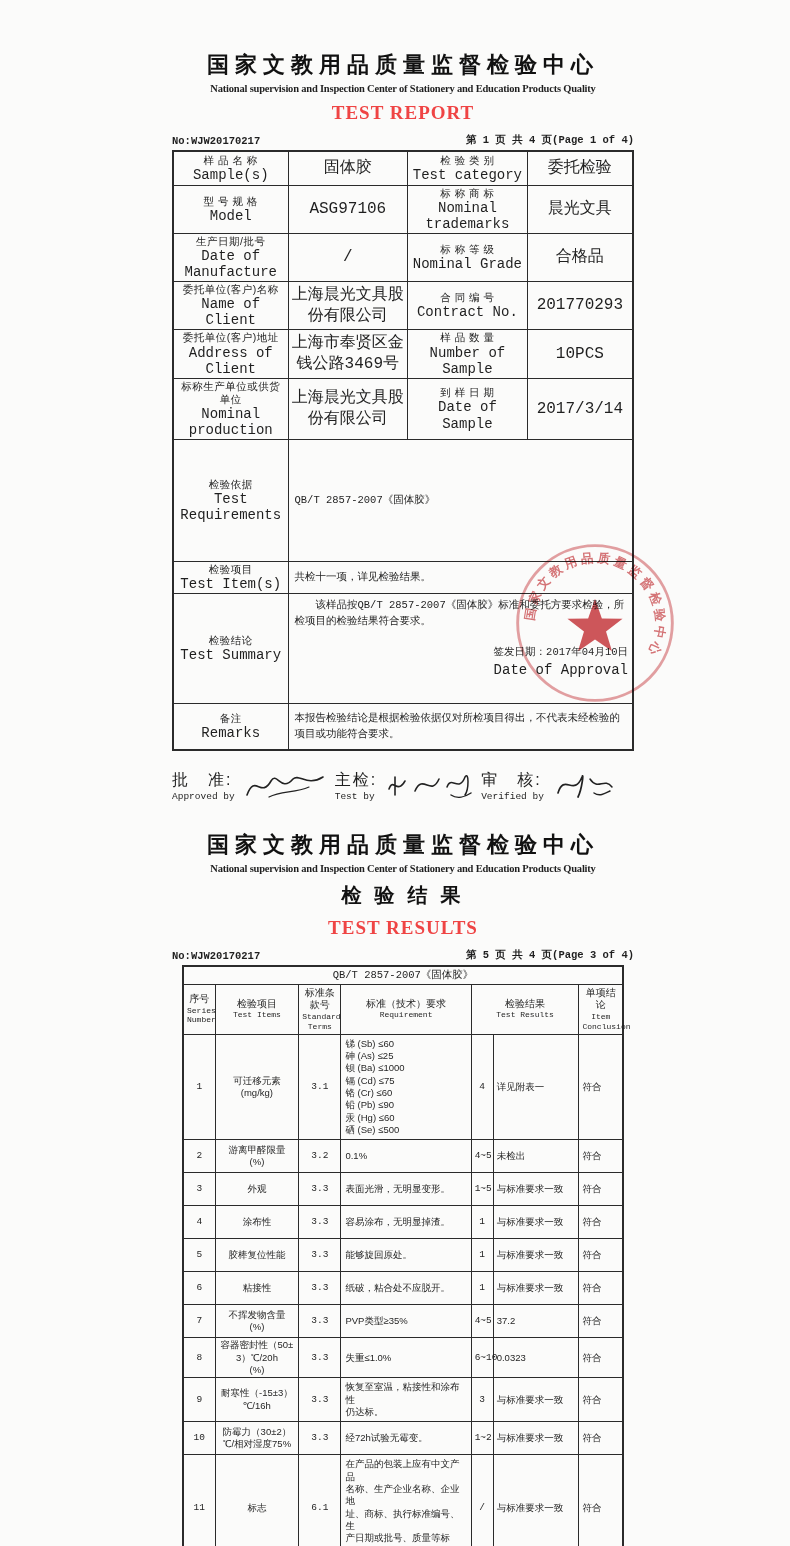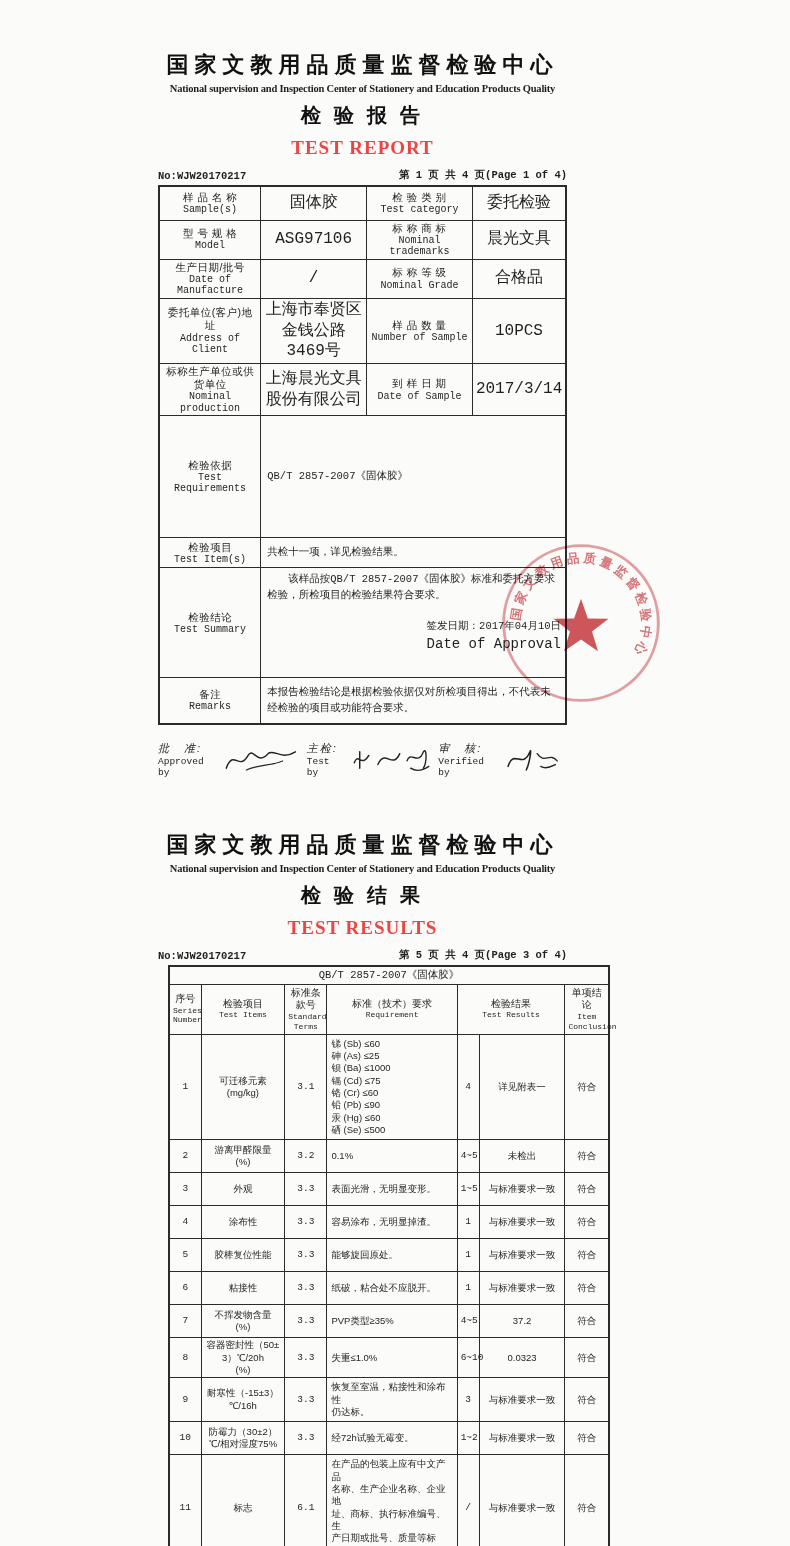--- a/index.html
+++ b/index.html
@@ -1,19 +1,19 @@
 <!DOCTYPE html>
 <html><head>
 <meta charset="utf-8">
 <style>
   * { margin:0; padding:0; box-sizing:border-box; }
   html,body { width:790px; height:1546px; background:#fbfbfa; overflow:hidden;
     font-family:"Liberation Sans", sans-serif; color:#1f1f1f; position:relative; }
 
-  .page { position:absolute; left:158px; width:409px; }
+  .page { position:absolute; left:172px; width:462px; }
   #p1 { top:50px; }
   #p2 { top:830px; }
 
   .org-cn { font-family:"Liberation Serif", serif; font-weight:bold; font-size:22px;
     letter-spacing:6px; text-align:center; white-space:nowrap; color:#111; }
   .org-en { font-family:"Liberation Serif", serif; font-weight:bold; font-size:10.5px;
     text-align:center; white-space:nowrap; margin-top:3px; letter-spacing:-0.2px; }
   .doc-title-cn { font-family:"Liberation Serif", serif; font-weight:bold; font-size:20px;
     letter-spacing:4px; text-align:center; margin-top:8px; color:#111; }
   .doc-title-en { font-family:"Liberation Serif", serif; font-weight:bold; font-size:19px;
@@ -21,21 +21,21 @@
   .no-line { display:flex; justify-content:space-between; align-items:flex-end;
     font-family:"Liberation Mono","DejaVu Sans Mono",monospace; font-size:10.5px;
     font-weight:bold; margin-top:9px; margin-bottom:3px; }
 
   table { border-collapse:collapse; width:100%; table-layout:fixed; }
   .frame { border:2px solid #2b2b2b; }
   td, th { border:1px solid #2b2b2b; vertical-align:middle; padding:1px 3px; }
 
   .lbl { text-align:center;margin-top:18px; }
   .lbl .cn { font-size:10.5px; letter-spacing:0.5px; line-height:1.25; white-space:pre-line; }
-  .lbl .en { font-family:"Liberation Mono","DejaVu Sans Mono",monospace; font-size:10px;
+  .lbl .en { font-family:"Liberation Mono","DejaVu Sans Mono",monospace; font-size:14px;
     line-height:1.15; white-space:pre-line; }
   .val { text-align:center; font-size:16px; line-height:1.3;
     font-family:"Liberation Mono","DejaVu Sans Mono",monospace; }
   .val-left { text-align:left; font-size:10.5px; line-height:1.5; padding:4px 6px;
     font-family:"Liberation Mono","DejaVu Sans Mono",monospace; }
 
   .info-table .r-info td { height:34px; }
   .r-basis td { height:122px; }
   .r-items td { height:30px; }
   .r-summary td { height:110px; }
@@ -44,48 +44,47 @@
   .indent { text-indent:2em; }
   .approval { position:absolute; right:4px; bottom:22px; text-align:right;
     font-size:10.5px; line-height:1.5; }
   .approval .en { font-family:"Liberation Mono","DejaVu Sans Mono",monospace; font-size:14px; }
 
   .stamp { position:absolute; left:336px; top:486px; width:174px; height:174px;
     mix-blend-mode:multiply; filter:blur(0.3px); pointer-events:none; }
 
   .signatures { display:flex; margin-top:16px; align-items:center; }
   .sig-block { display:flex; align-items:center; }
-  .sig-label .cn { font-size:11px; letter-spacing:2px;font-style:italic; }
+  .sig-label .cn { font-size:16px; letter-spacing:2px; }
   .sig-label .en { font-family:"Liberation Mono","DejaVu Sans Mono",monospace; font-size:9.5px; }
   .sig-svg { margin:0 4px; }
 
   
   .res-table { width:442px; margin-left:10px; }
   .res-table .span-head { text-align:center; font-size:10.5px; height:18px;
     font-family:"Liberation Mono","DejaVu Sans Mono",monospace; font-weight:normal; }
   .res-table th { font-weight:normal; }
   .res-table .h-cn { font-size:10px; line-height:1.25; white-space:pre-line; }
   .res-table .h-en { font-family:"Liberation Mono","DejaVu Sans Mono",monospace;
     font-size:8px; line-height:1.2; white-space:pre-line; }
   .res-table thead th { height:50px; text-align:center; }
   .res-table td { font-size:9.5px; line-height:1.3; }
   .res-table td.cell-no, .res-table td.cell-term, .res-table td.cell-sample { 
     font-family:"Liberation Mono","DejaVu Sans Mono",monospace; text-align:center; }
   .res-table td.cell-item { text-align:center; white-space:pre-line; }
   .res-table td.cell-req { text-align:left; white-space:pre-line; padding:3px 4px; }
-  .res-table td.cell-result, .res-table td.cell-conc { text-align:center; }
+  .res-table td.cell-result, .res-table td.cell-conc { }
   .res-table tbody td { height:33px; }
 </style>
 </head>
 <body>
 
 <section class="page" id="p1">
   <div class="org-cn">国家文教用品质量监督检验中心</div>
   <div class="org-en">National supervision and Inspection Center of Stationery and Education Products Quality</div>
-  <div class="doc-title-cn">检  验  报  告</div>
   <div class="doc-title-en">TEST REPORT</div>
   <div class="no-line">
     <span>No:WJW20170217</span>
     <span>第 1 页 共 4 页(Page 1 of 4)</span>
   </div>
 
   <table class="info-table frame">
     <colgroup>
         <col style="width:25%">
         <col style="width:26%">
@@ -126,20 +125,32 @@
             <div class="en">Date of Manufacture</div>
           </td>
           <td class="val">/</td>
           <td class="lbl">
             <div class="cn">标 称 等 级</div>
             <div class="en">Nominal Grade</div>
           </td>
           <td class="val">合格品</td>
         </tr>
 
+        <tr class="r-info">
+          <td class="lbl">
+            <div class="cn">委托单位(客户)名称</div>
+            <div class="en">Name of Client</div>
+          </td>
+          <td class="val">上海晨光文具股份有限公司</td>
+          <td class="lbl">
+            <div class="cn">合 同 编 号</div>
+            <div class="en">Contract No.</div>
+          </td>
+          <td class="val">201770293</td>
+        </tr>
 
         <tr class="r-info">
           <td class="lbl">
             <div class="cn">委托单位(客户)地址</div>
             <div class="en">Address of Client</div>
           </td>
           <td class="val">上海市奉贤区金钱公路3469号</td>
           <td class="lbl">
             <div class="cn">样 品 数 量</div>
             <div class="en">Number of Sample</div>

